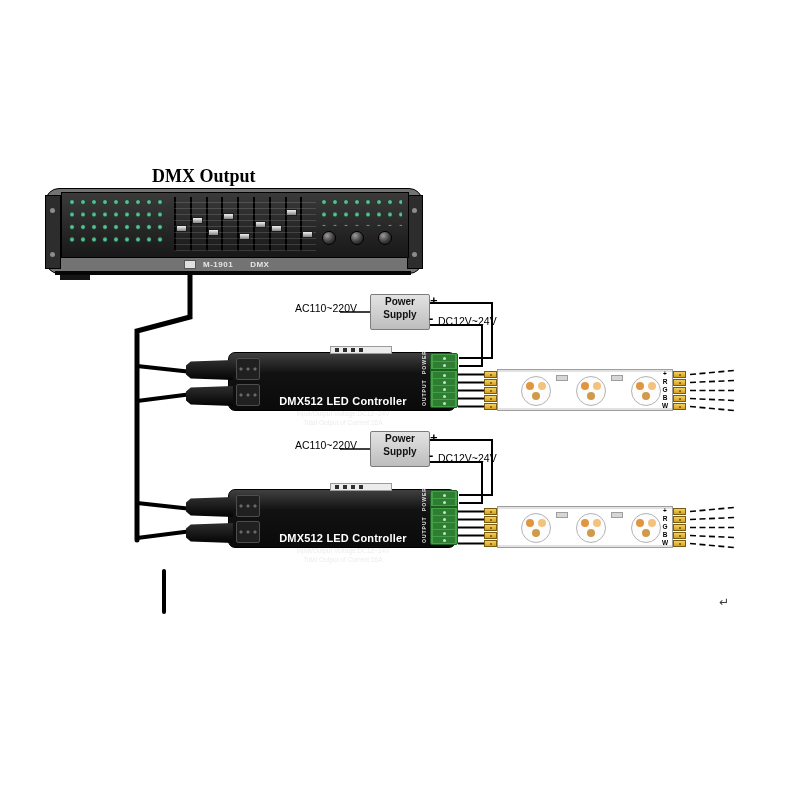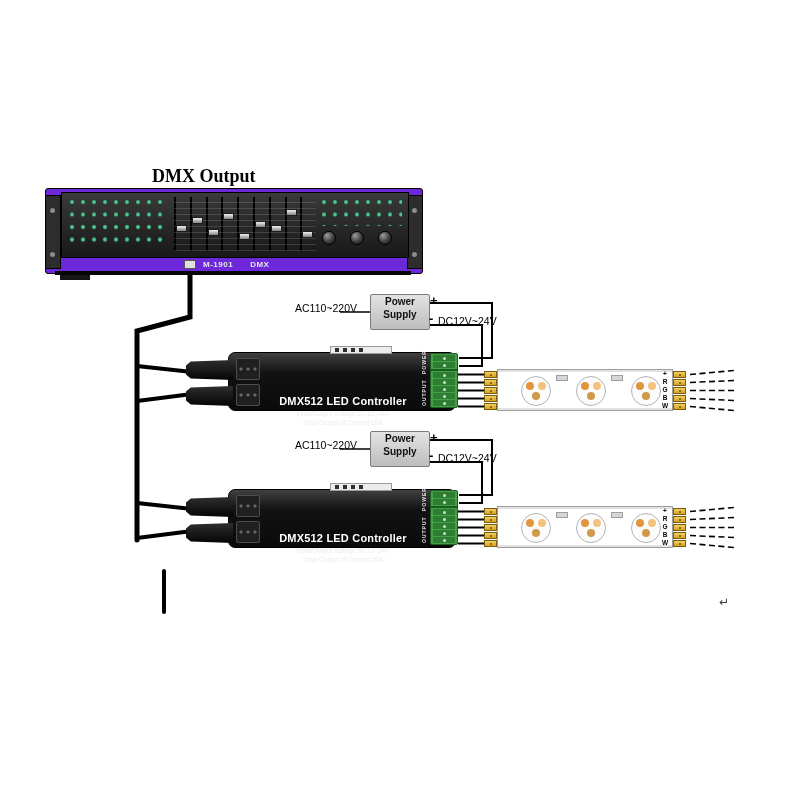--- a/index.html
+++ b/index.html
@@ -3,22 +3,22 @@
 <meta charset="utf-8">
 <style>
   html,body{margin:0;padding:0;}
   body{font-family:"Liberation Sans","DejaVu Sans",sans-serif;background:#fff;}
   #canvas{position:relative;width:800px;height:800px;background:#ffffff;overflow:hidden;}
   #wires{position:absolute;left:0;top:0;}
 
   
   .console-title{position:absolute;left:152px;top:166px;font-family:"Liberation Serif","DejaVu Serif",serif;
     font-size:18px;font-weight:bold;color:#000;}
-  .console{position:absolute;left:45px;top:188px;width:376px;height:84px;background:#6d28d9;
-    border:1px solid #000;border-radius:3px;}
+  .console{position:absolute;left:45px;top:188px;width:376px;height:84px;background:#737373;
+    border:1px solid #000;border-radius:14px;}
   .ear{position:absolute;top:6px;width:14px;height:72px;background:#2d2d2d;border:1px solid #000;}
   .ear.left{left:-1px;} .ear.right{right:-1px;}
   .screw{position:absolute;left:4px;width:5px;height:5px;border-radius:50%;background:#8c8c8c;}
   .screw.s1{top:12px;} .screw.s2{top:56px;}
   .panel{position:absolute;left:15px;top:3px;width:346px;height:64px;border:1px solid #000;
     background:linear-gradient(#3a3a3a,#181818);}
   .knobs{position:absolute;background-image:radial-gradient(circle at 4px 4px,#53c391 1.4px,#1f3a2d 2.4px,rgba(0,0,0,0) 3px);
     background-size:11px 12.5px;}
   .knobs.kl{left:6px;top:5px;width:100px;height:50px;}
   .knobs.kr{left:258px;top:5px;width:82px;height:28px;}

